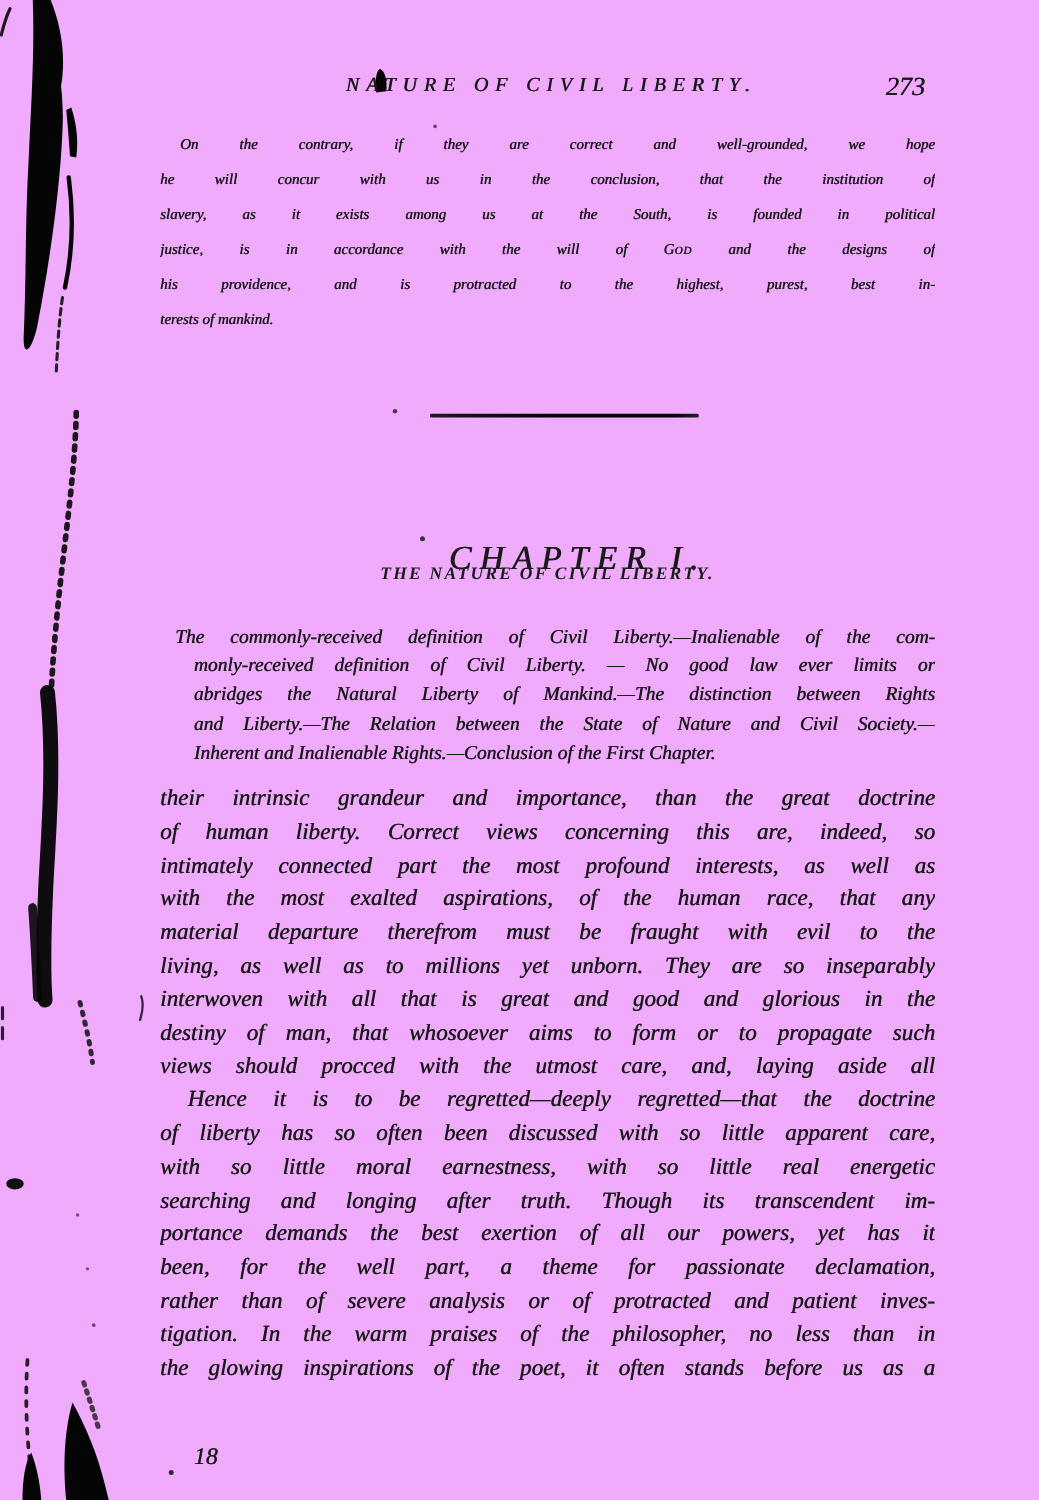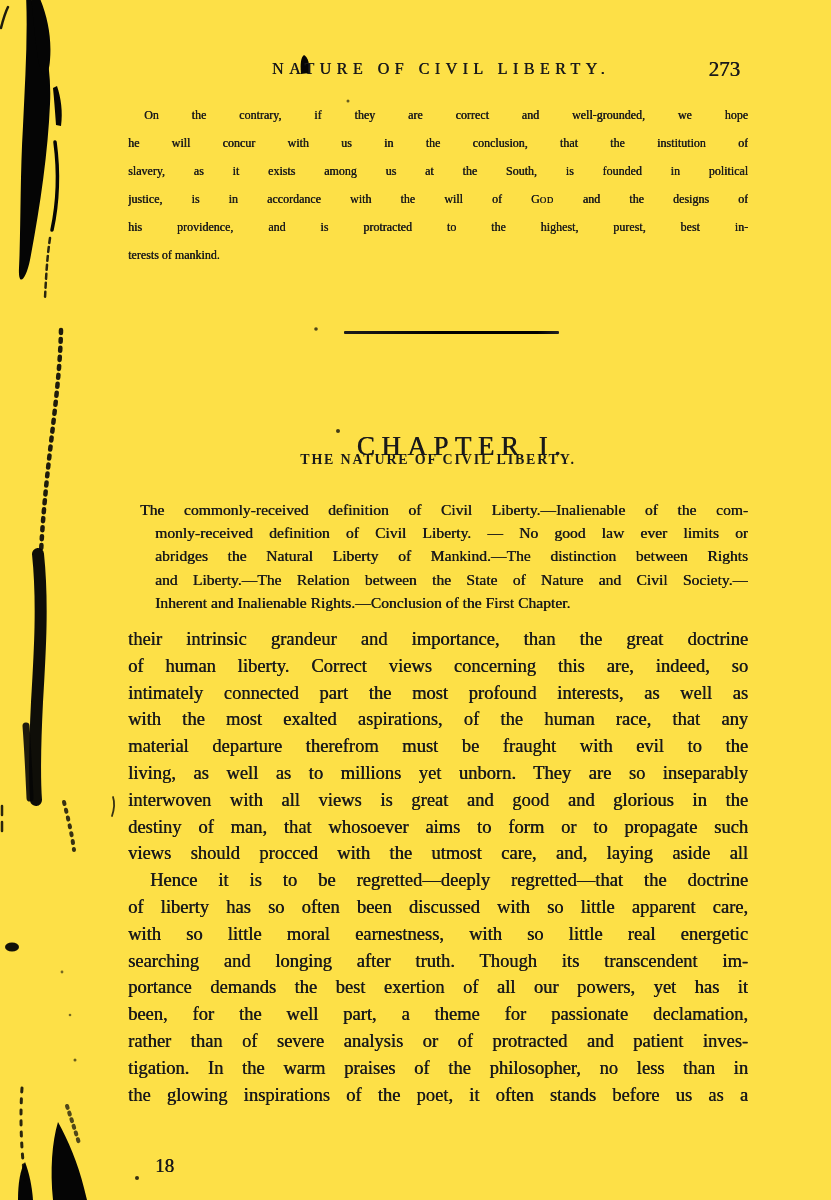--- a/index.html
+++ b/index.html
@@ -64,21 +64,21 @@
   .body-text { position:absolute; left:128px; top:626px; width:620px; font-size:18.5px; line-height:26.8px; }
   .body-text .tline { height:26.8px; }
   .body-text .para .tline.first { text-indent:22px; }
 
   
   .signature-mark { position:absolute; left:155px; top:1155px; font-size:19px; text-shadow:0.4px 0 currentColor; }
 </style>
 </head>
 <body>
 
-<div class="page" style="background: #fde047; color: rgb(26, 26, 26);">
+<div class="page" style="background: #f0abfc; color: rgb(26, 26, 26); font-style: italic;">
 
   <svg class="artifacts" viewBox="0 0 831 1200" aria-hidden="true">
     <g fill="#050505" stroke="none">
       <path d="M30,-5 C42,28 52,62 50,104 C48,152 40,208 30,260 C26,280 18,288 19,268 C21,226 20,176 23,126 C25,82 28,36 26,-5 Z"></path>
       <path d="M38,-6 C47,14 52,36 50,60 C49,76 43,82 39,64 C35,42 33,16 31,-6 Z"></path>
       <path d="M57,86 C61,98 63,112 61,126 L56,125 C55,111 54,98 53,88 Z"></path>
       <path d="M304,55 C308,57 310,64 309,73 L301,74 C300,63 301,57 304,55 Z"></path>
       <path d="M58,1122 C68,1140 78,1163 84,1188 L87,1200 L53,1200 C50,1170 52,1142 58,1122 Z"></path>
       <path d="M25,1162 C29,1172 32,1186 33,1200 L18,1200 C18,1184 20,1170 25,1162 Z"></path>
       <ellipse cx="12" cy="947" rx="7" ry="4.5" opacity="0.95"></ellipse>
@@ -133,21 +133,21 @@
     </section>
 
   <section class="body-text">
     <div class="para">
         <div class="tline">their intrinsic grandeur and importance, than the great doctrine</div>
         <div class="tline">of human liberty. Correct views concerning this are, indeed, so</div>
         <div class="tline">intimately connected part the most profound interests, as well as</div>
         <div class="tline">with the most exalted aspirations, of the human race, that any</div>
         <div class="tline">material departure therefrom must be fraught with evil to the</div>
         <div class="tline">living, as well as to millions yet unborn. They are so inseparably</div>
-        <div class="tline">interwoven with all views is great and good and glorious in the</div>
+        <div class="tline">interwoven with all that is great and good and glorious in the</div>
         <div class="tline">destiny of man, that whosoever aims to form or to propagate such</div>
         <div class="tline">views should procced with the utmost care, and, laying aside all</div>
       </div>
     <div class="para">
         <div class="tline first">Hence it is to be regretted—deeply regretted—that the doctrine</div>
         <div class="tline">of liberty has so often been discussed with so little apparent care,</div>
         <div class="tline">with so little moral earnestness, with so little real energetic</div>
         <div class="tline">searching and longing after truth. Though its transcendent im-</div>
         <div class="tline">portance demands the best exertion of all our powers, yet has it</div>
         <div class="tline">been, for the well part, a theme for passionate declamation,</div>

